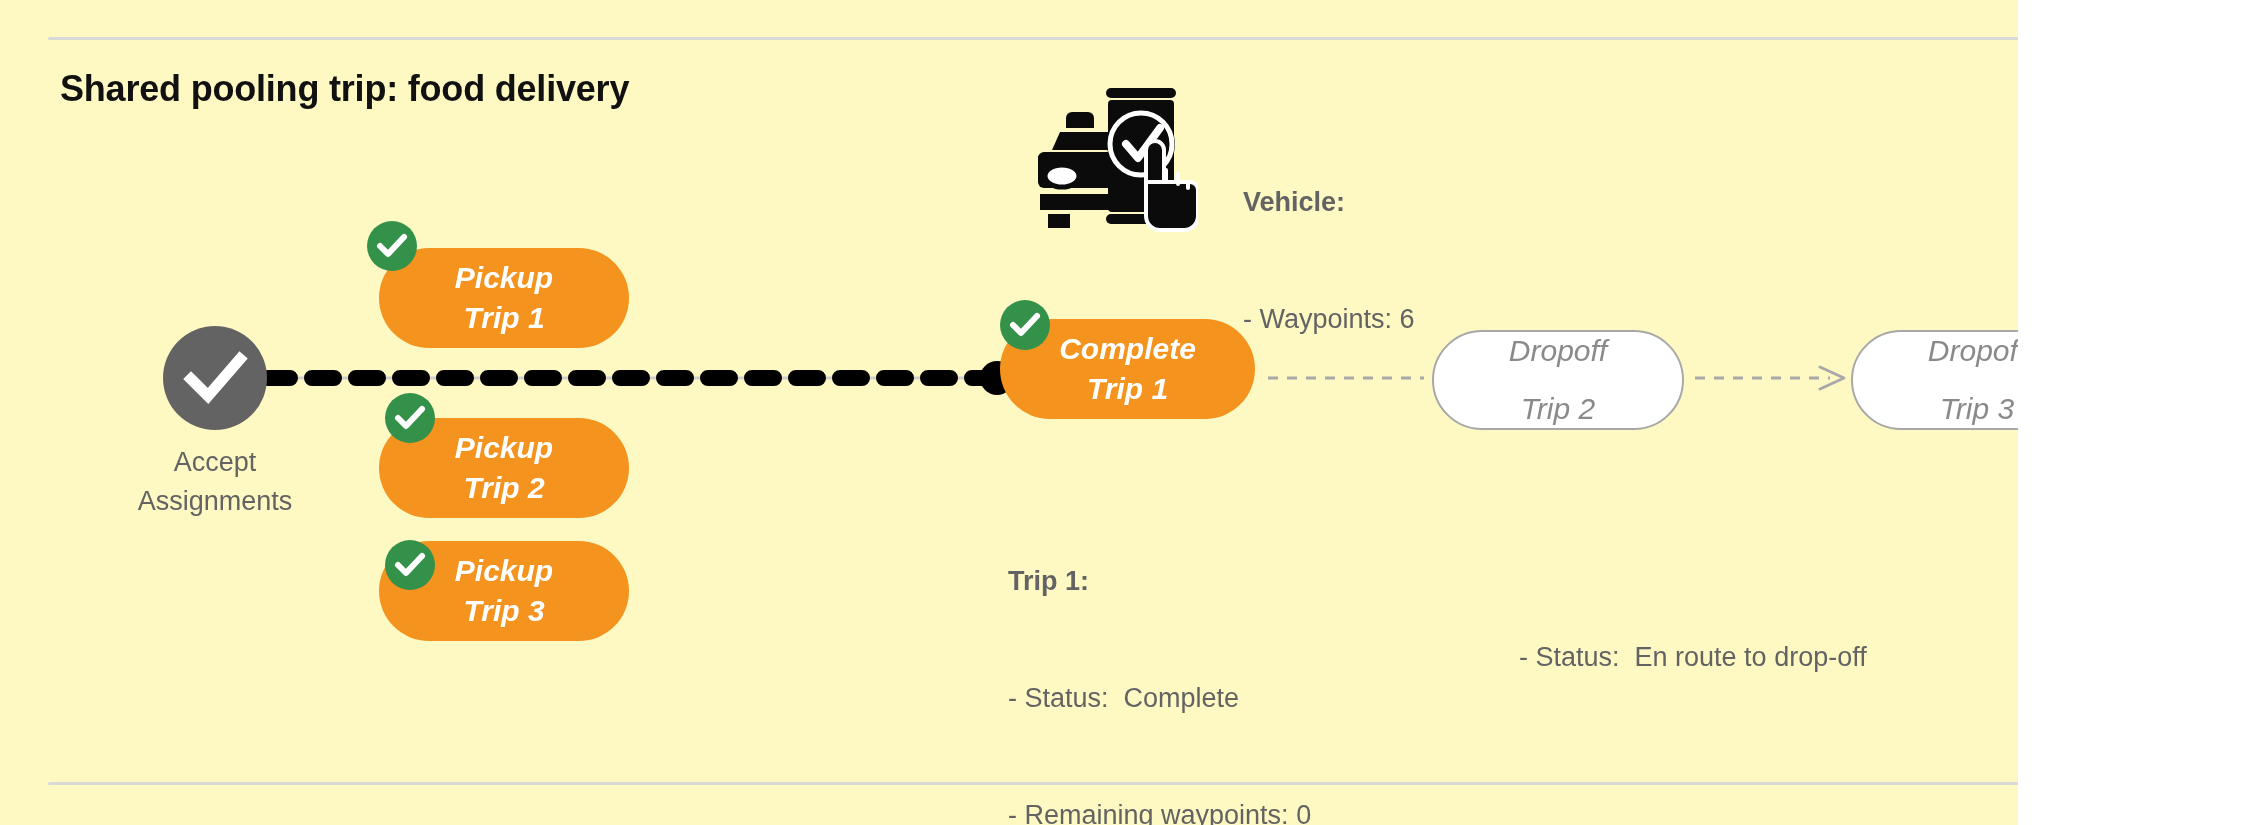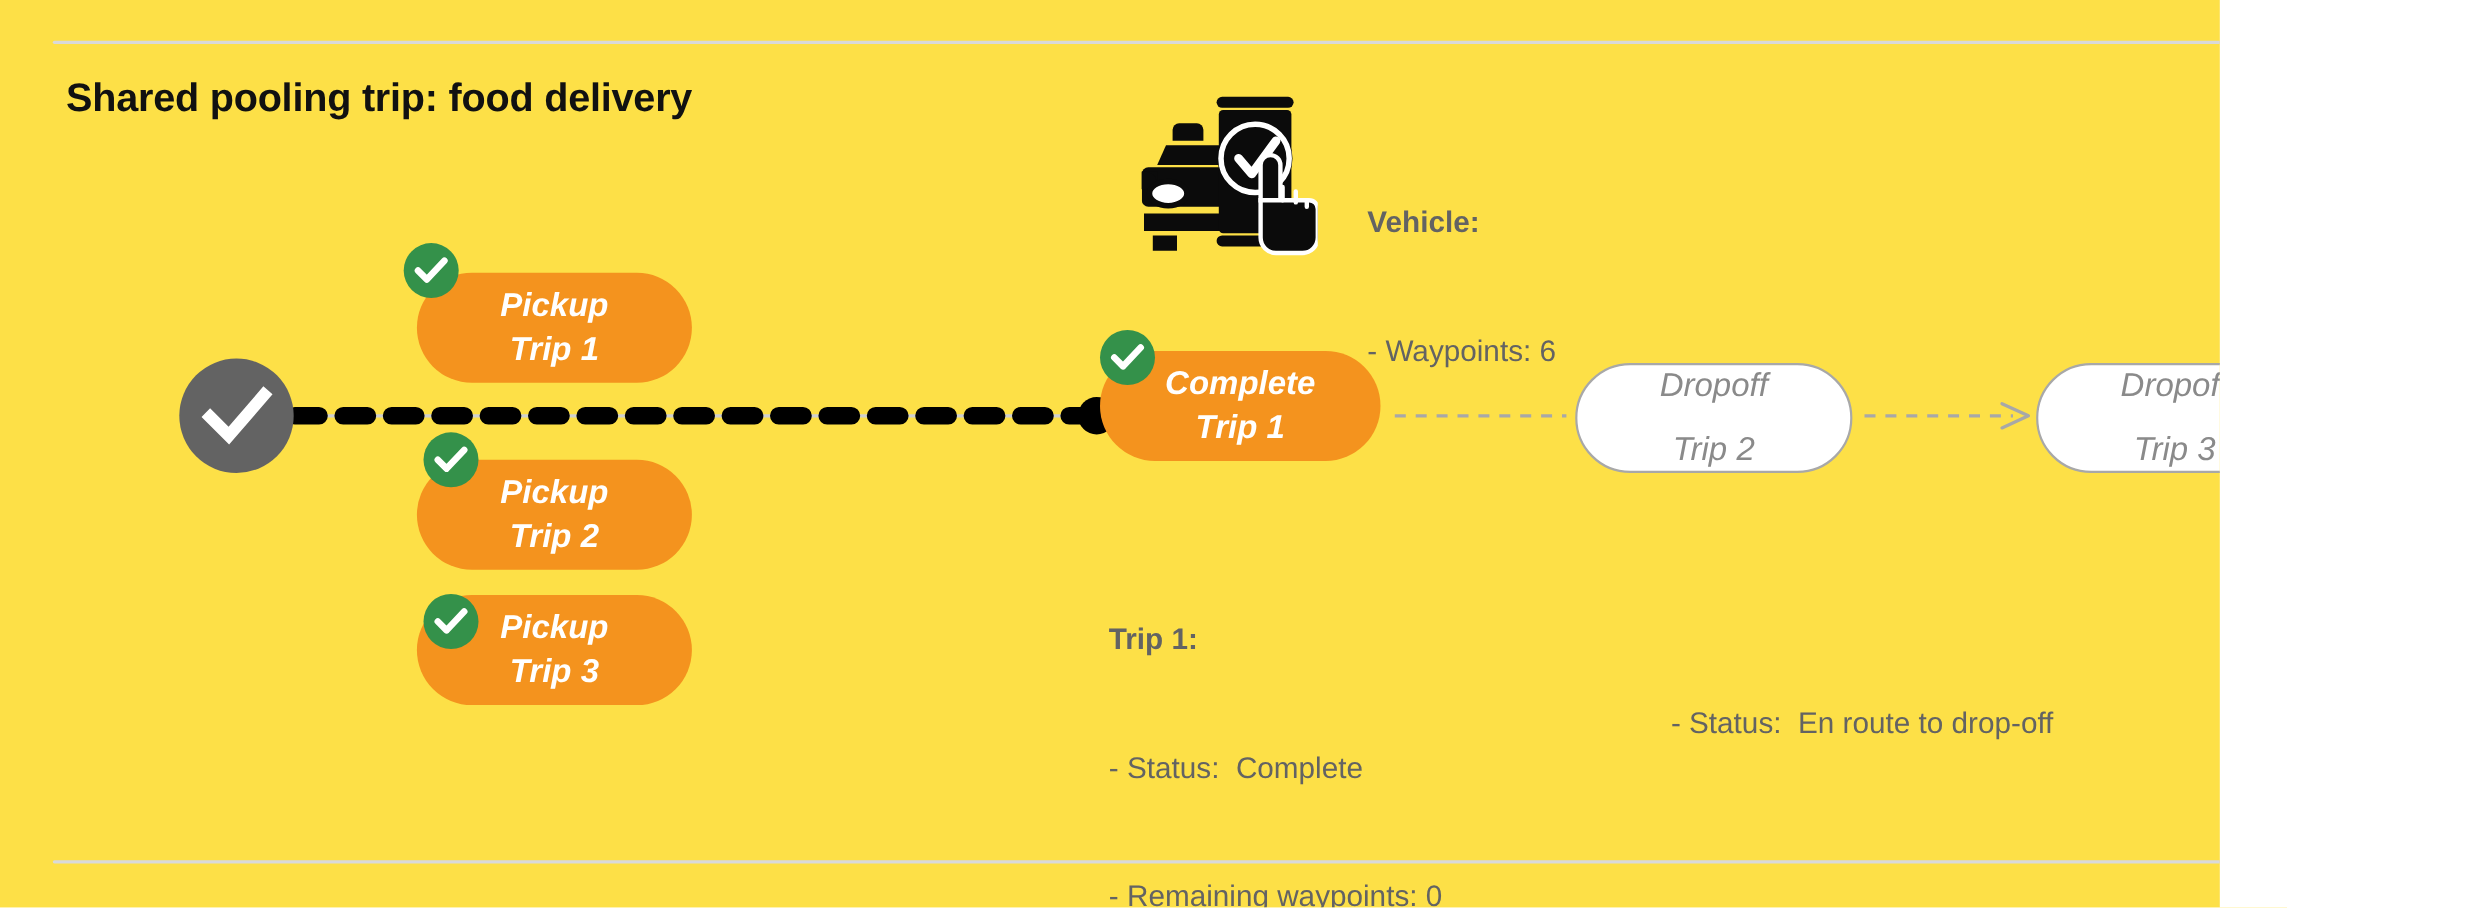--- a/index.html
+++ b/index.html
@@ -9,21 +9,21 @@
     background: #ffffff;
   }
   body {
     font-family: "Liberation Sans", sans-serif;
     -webkit-font-smoothing: antialiased;
   }
   #canvas {
     position: relative;
     width: 2018px;
     height: 825px;
-    background: #fde047;
+    background: #fef9c3;
     overflow: hidden;
   }
 
   
   .divider {
     position: absolute;
     left: 48px;
     width: 2162px;
     height: 3px;
     background: #d9d9d9;
@@ -179,20 +179,24 @@
     <path d="M1820 367 L1844 378 L1820 389" fill="none" stroke="#a8a8a8" stroke-width="3" stroke-linecap="round" stroke-linejoin="round"></path>
   </svg>
 
   <div class="accept-node">
     <div class="accept-circle">
       <svg width="104" height="104" viewBox="0 0 104 104">
         <path d="M28 53 L45 70 L77 33" fill="none" stroke="#ffffff" stroke-width="11" stroke-linecap="square" stroke-linejoin="miter"></path>
       </svg>
     </div>
   </div>
+  <div class="accept-label">
+    <span>Accept</span>
+    <span>Assignments</span>
+  </div>
 
   <div class="pill pill-orange" id="pill-pickup-1">
     <span class="l1">Pickup</span>
     <span class="l2">Trip 1</span>
   </div>
   <div class="pill pill-orange" id="pill-pickup-2">
     <span class="l1">Pickup</span>
     <span class="l2">Trip 2</span>
   </div>
   <div class="pill pill-orange" id="pill-pickup-3">

